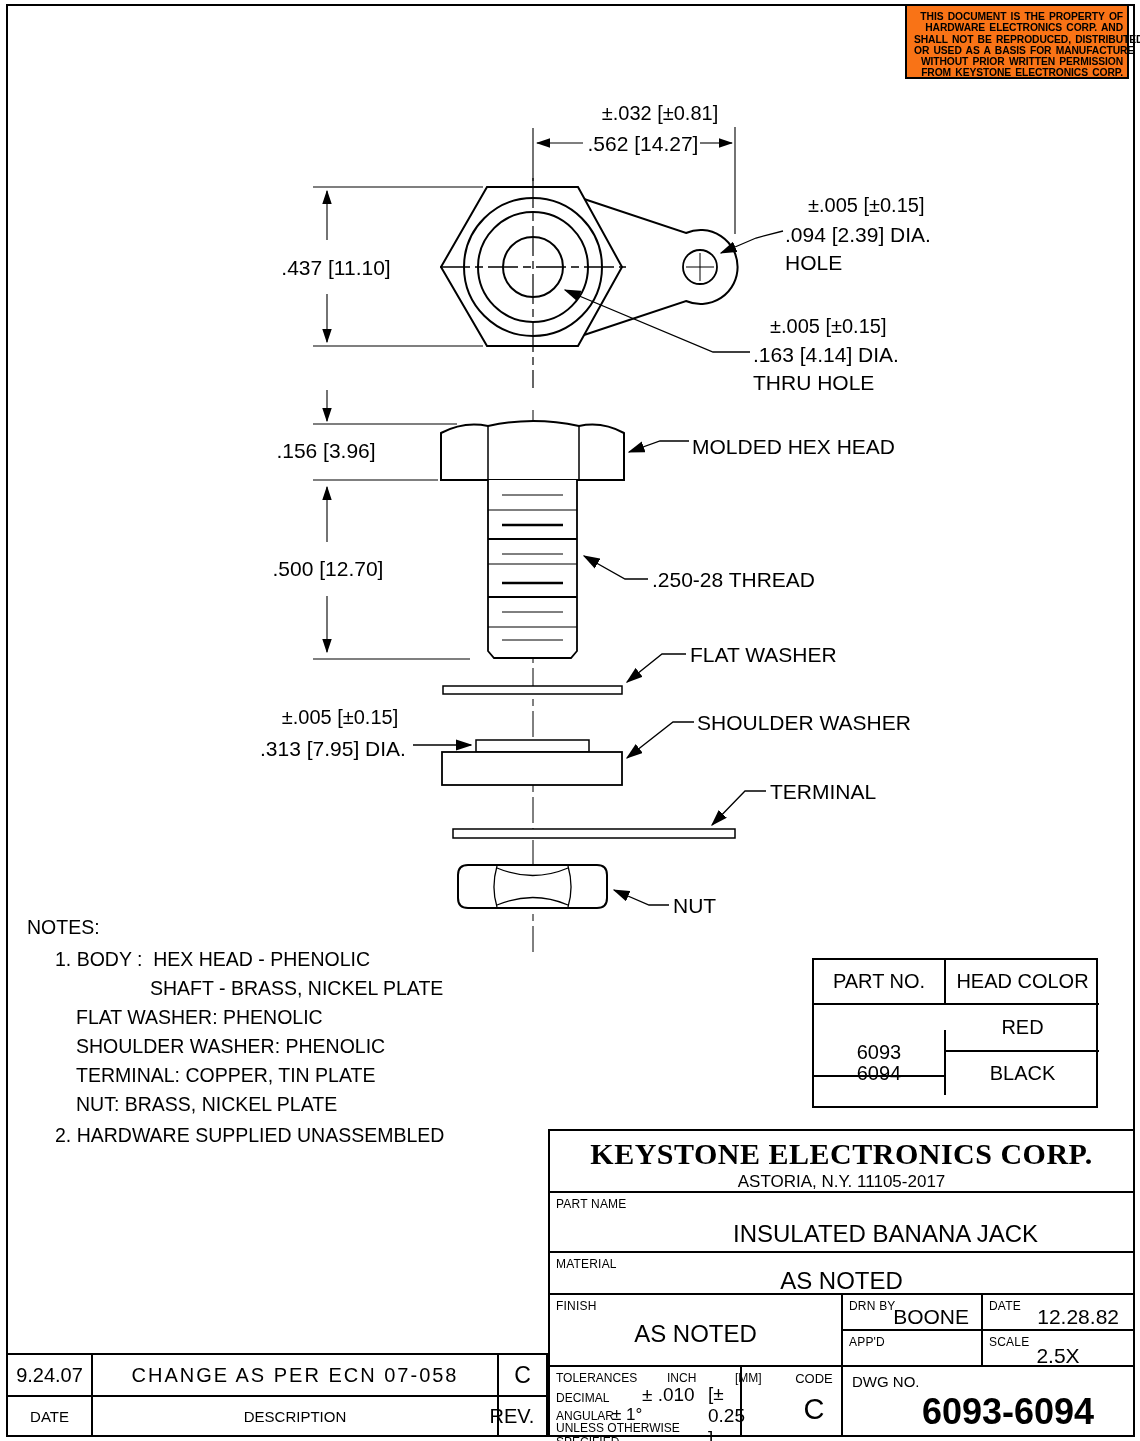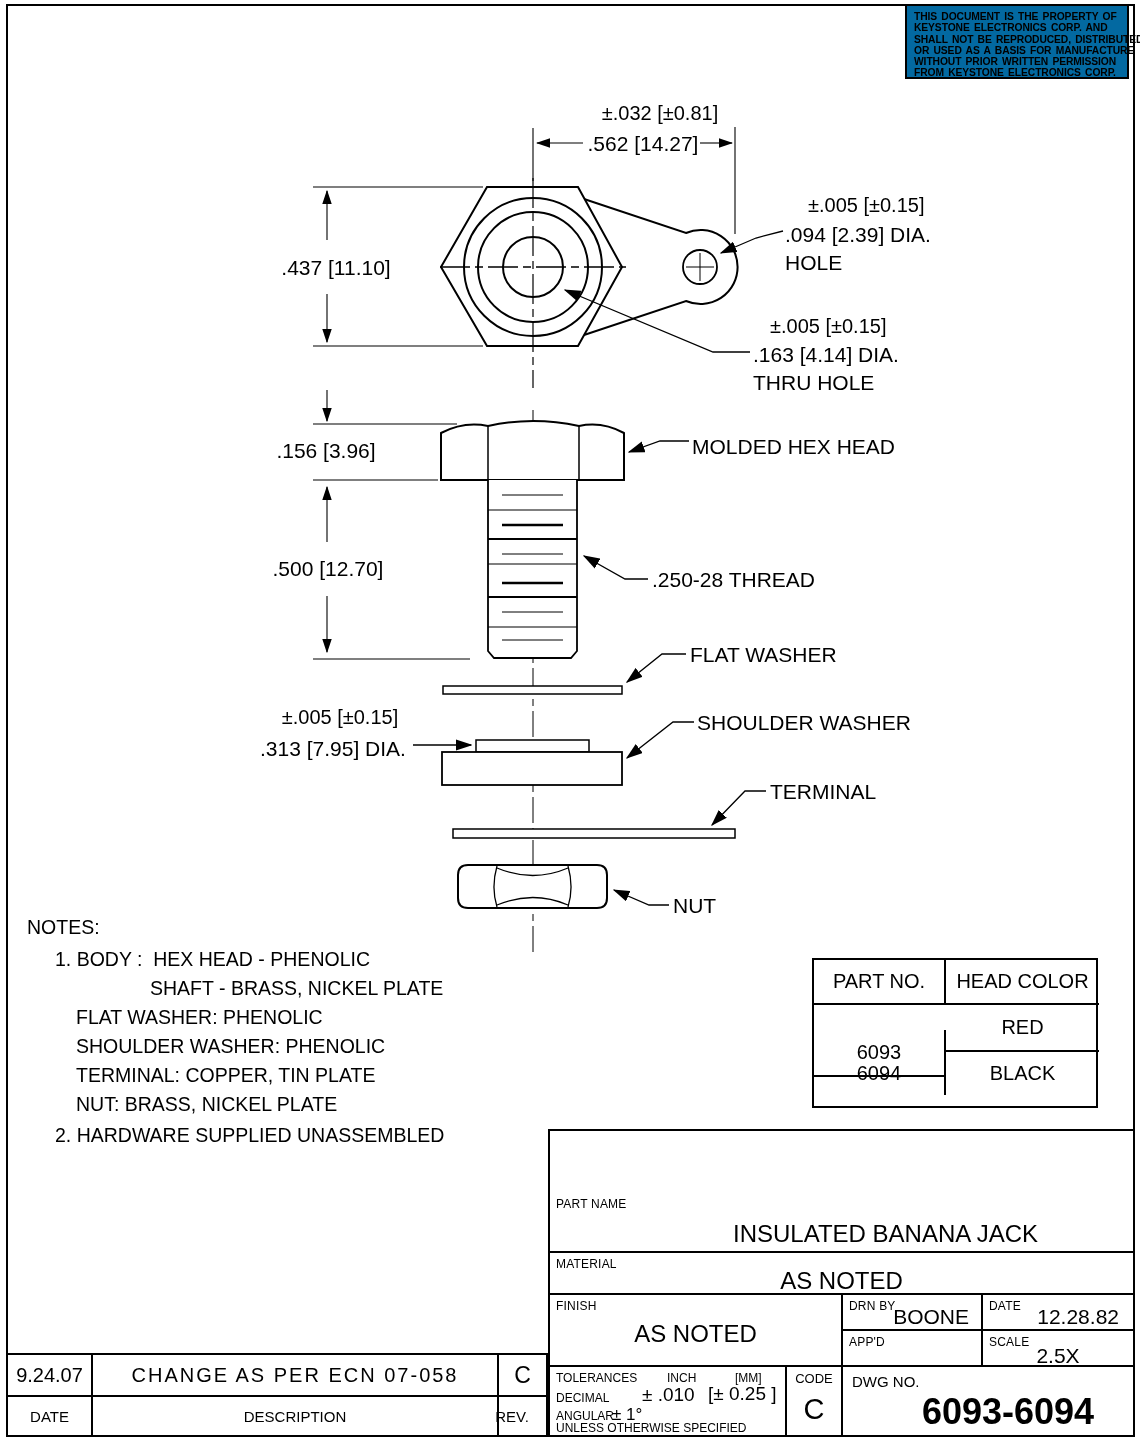--- a/index.html
+++ b/index.html
@@ -1,23 +1,23 @@
 <!DOCTYPE html>
 <html><head>
 <meta charset="utf-8">
 <style>
   html,body{margin:0;padding:0;background:#fff;}
   .page{position:relative;width:1140px;height:1441px;background:#ffffff;
         font-family:"Liberation Sans",sans-serif;color:#000;overflow:hidden;}
   .abs{position:absolute;box-sizing:border-box;}
   .page-border{left:6px;top:4px;width:1129px;height:1433px;border:2px solid #000;}
   
-  .notice{left:905px;top:4px;width:224px;height:75px;border:2px solid #000;background:#0369a1;
+  .notice{left:905px;top:4px;width:224px;height:75px;border:2px solid #000;background:#f97316;
           padding:5px 4px 0 7px;font-size:10.3px;font-weight:bold;line-height:11.3px;
-          letter-spacing:-0.1px;word-spacing:1.5px;white-space:nowrap;}
+          letter-spacing:-0.1px;word-spacing:1.5px;white-space:nowrap;text-align:right;}
   
   .note-line{position:absolute;font-size:19.5px;white-space:pre;}
   
   .ptable{left:812px;top:958px;width:286px;height:150px;border:2px solid #000;text-align:center;}
   .ptable .cell{position:absolute;box-sizing:border-box;display:flex;align-items:center;
                 justify-content:center;font-size:20px;}
   
   .tblock{left:548px;top:1129px;width:587px;height:308px;border:2px solid #000;background:#fff;}
   .tb{position:absolute;box-sizing:border-box;}
   .lbl{position:absolute;font-size:12px;left:6px;top:4px;letter-spacing:0.2px;text-align:center;}
@@ -155,21 +155,21 @@
     <text class="dim" x="692" y="454">MOLDED HEX HEAD</text>
     <text class="dim" x="652" y="587">.250-28 THREAD</text>
     <text class="dim" x="690" y="662">FLAT WASHER</text>
     <text class="dim" x="697" y="730">SHOULDER WASHER</text>
     <text class="dim" x="770" y="799">TERMINAL</text>
     <text class="dim" x="673" y="913">NUT</text>
   </svg>
 
   <div class="abs notice">
     <div>THIS DOCUMENT IS THE PROPERTY OF</div>
-    <div>KEYSTONE ELECTRONICS CORP. AND</div>
+    <div>HARDWARE ELECTRONICS CORP. AND</div>
     <div>SHALL NOT BE REPRODUCED, DISTRIBUTED</div>
     <div>OR USED AS A BASIS FOR MANUFACTURE</div>
     <div>WITHOUT PRIOR WRITTEN PERMISSION</div>
     <div>FROM KEYSTONE ELECTRONICS CORP.</div>
   </div>
 
   <div>
     <div class="note-line" style="left:27px;top:916px;">NOTES:</div>
     <div class="note-line" style="left:55px;top:948px;">1. BODY :  HEX HEAD - PHENOLIC</div>
     <div class="note-line" style="left:150px;top:977px;">SHAFT - BRASS, NICKEL PLATE</div>
@@ -183,20 +183,24 @@
   <div class="abs ptable">
     <div class="cell" style="left:0;top:0;width:132px;height:45px;border-right:2px solid #000;border-bottom:2px solid #000;">PART NO.</div>
     <div class="cell" style="left:132px;top:0;width:153px;height:45px;border-bottom:2px solid #000;">HEAD COLOR</div>
     <div class="cell" style="left:0;top:45px;width:132px;height:47px;border-right:2px solid #000;border-bottom:2px solid #000;margin-top:25px;">6093</div>
     <div class="cell" style="left:132px;top:45px;width:153px;height:47px;border-bottom:2px solid #000;">RED</div>
     <div class="cell" style="left:0;top:92px;width:132px;height:43px;border-right:2px solid #000;">6094</div>
     <div class="cell" style="left:132px;top:92px;width:153px;height:43px;">BLACK</div>
   </div>
 
   <div class="abs tblock">
+    <div class="tb" style="left:0;top:0;width:583px;height:62px;border-bottom:2px solid #000;">
+      <div class="company-name">KEYSTONE ELECTRONICS CORP.</div>
+      <div class="company-addr">ASTORIA, N.Y. 11105-2017</div>
+    </div>
     <div class="tb" style="left:0;top:62px;width:583px;height:60px;border-bottom:2px solid #000;">
       <div class="lbl">PART NAME</div>
       <div class="big-val" style="top:27px;padding-left:44px;">INSULATED BANANA JACK</div>
     </div>
     <div class="tb" style="left:0;top:122px;width:583px;height:42px;border-bottom:2px solid #000;">
       <div class="lbl">MATERIAL</div>
       <div class="big-val" style="top:14px;">AS NOTED</div>
     </div>
     <div class="tb" style="left:0;top:164px;width:293px;height:72px;border-bottom:2px solid #000;border-right:2px solid #000;">
       <div class="lbl">FINISH</div>
@@ -210,21 +214,21 @@
       <div class="lbl">DATE</div>
       <div class="mid-val" style="top:10px;text-align:right;padding-right:14px;box-sizing:border-box;">12.28.82</div>
     </div>
     <div class="tb" style="left:293px;top:200px;width:140px;height:36px;border-bottom:2px solid #000;border-right:2px solid #000;">
       <div class="lbl">APP'D</div>
     </div>
     <div class="tb" style="left:433px;top:200px;width:150px;height:36px;border-bottom:2px solid #000;">
       <div class="lbl">SCALE</div>
       <div class="mid-val" style="top:13px;">2.5X</div>
     </div>
-    <div class="tb" style="left:0;top:236px;width:237px;height:68px;border-right:2px solid #000;font-size:12px;">
+    <div class="tb" style="left:0;top:236px;width:192px;height:68px;border-right:2px solid #000;font-size:12px;">
       <div style="position:absolute;left:6px;top:4px;">TOLERANCES</div>
       <div style="position:absolute;left:117px;top:4px;">INCH</div>
       <div style="position:absolute;left:185px;top:4px;">[MM]</div>
       <div style="position:absolute;left:6px;top:24px;">DECIMAL</div>
       <div style="position:absolute;left:92px;top:17px;font-size:19px;">± .010</div>
       <div style="position:absolute;left:158px;top:16px;font-size:19px;">[± 0.25 ]</div>
       <div style="position:absolute;left:6px;top:42px;">ANGULAR</div>
       <div style="position:absolute;left:62px;top:38px;font-size:17px;">± 1°</div>
       <div style="position:absolute;left:6px;top:54px;">UNLESS OTHERWISE SPECIFIED</div>
     </div>
@@ -237,15 +241,15 @@
       <div style="position:absolute;left:0;top:24px;width:100%;text-align:center;font-size:36px;font-weight:bold;padding-left:40px;box-sizing:border-box;">6093-6094</div>
     </div>
   </div>
 
   <div class="abs rtable">
     <div class="cell" style="left:0;top:0;width:85px;height:42px;border-right:2px solid #000;border-bottom:2px solid #000;font-size:20px;">9.24.07</div>
     <div class="cell" style="left:85px;top:0;width:406px;height:42px;border-right:2px solid #000;border-bottom:2px solid #000;font-size:20px;letter-spacing:2px;">CHANGE AS PER ECN 07-058</div>
     <div class="cell" style="left:491px;top:0;width:47px;height:42px;border-bottom:2px solid #000;font-size:23px;">C</div>
     <div class="cell" style="left:0;top:42px;width:85px;height:38px;border-right:2px solid #000;font-size:15px;">DATE</div>
     <div class="cell" style="left:85px;top:42px;width:406px;height:38px;border-right:2px solid #000;font-size:15px;">DESCRIPTION</div>
-    <div class="cell" style="left:491px;top:42px;width:26px;height:38px;font-size:15px;">REV.</div>
+    <div class="cell" style="left:491px;top:42px;width:26px;height:38px;font-size:20px;">REV.</div>
   </div>
 </div>
 
 </body></html>

